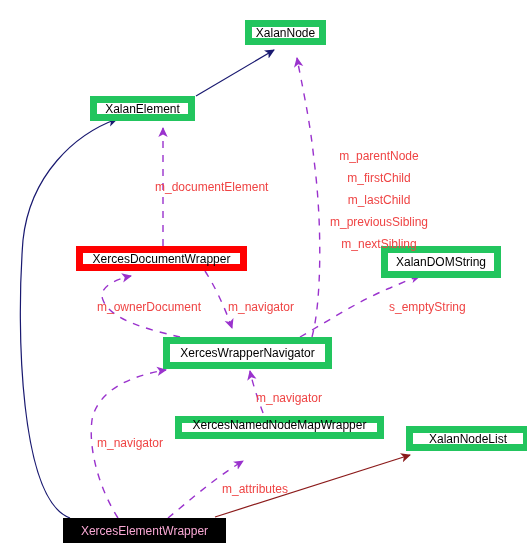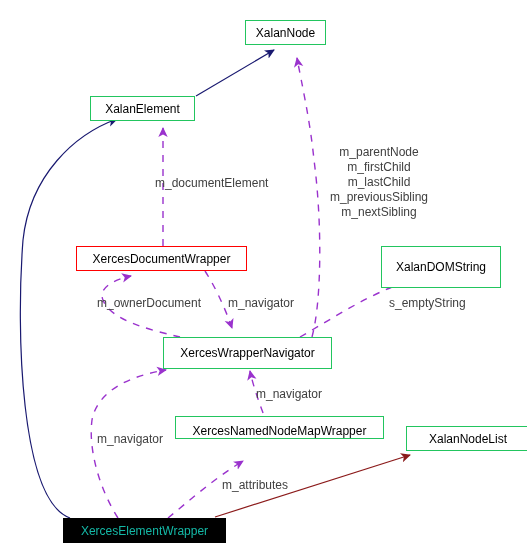--- a/index.html
+++ b/index.html
@@ -18,43 +18,43 @@
     position: absolute;
     left: 0;
     top: 0;
     width: 527px;
     height: 560px;
   }
   .cls-box {
     position: absolute;
     box-sizing: border-box;
     background: #ffffff;
-    border: 1px solid #22c55e;
+    border: 7px solid #22c55e;
     display: flex;
     align-items: center;
     justify-content: center;
     font-size: 12px;
     color: #000000;
     white-space: nowrap;
     letter-spacing: 0px;
   }
   .cls-box.red {
     border-color: #ff0000;
   }
   .cls-box.current {
     background: #000000;
     border-color: #000000;
-    color: #14b8a6;
+    color: #f9a8d4;
   }
   .edge-label {
     position: absolute;
     font-size: 12px;
-    color: #404040;
+    color: #ef4444;
     white-space: pre;
-    line-height: 15px;
+    line-height: 22px;
     background: transparent;
   }
   .edge-label.multi {
     text-align: center;
   }
 </style>
 </head>
 <body>
 
 <svg id="diagram" viewBox="0 0 527 560" width="527" height="560">
@@ -98,21 +98,21 @@
 </div>
 
 <div class="cls-box" style="left:90px; top:96px; width:105px; height:25px;">
   <span>XalanElement</span>
 </div>
 
 <div class="cls-box red" style="left:76px; top:246px; width:171px; height:25px;">
   <span>XercesDocumentWrapper</span>
 </div>
 
-<div class="cls-box" style="left:381px; top:246px; width:120px; height:42px;">
+<div class="cls-box" style="left:381px; top:246px; width:120px; height:32px;">
   <span>XalanDOMString</span>
 </div>
 
 <div class="cls-box" style="left:163px; top:337px; width:169px; height:32px;">
   <span>XercesWrapperNavigator</span>
 </div>
 
 <div class="cls-box" style="left:175px; top:416px; width:209px; height:23px;align-items:flex-end;">
   <span>XercesNamedNodeMapWrapper</span>
 </div>

